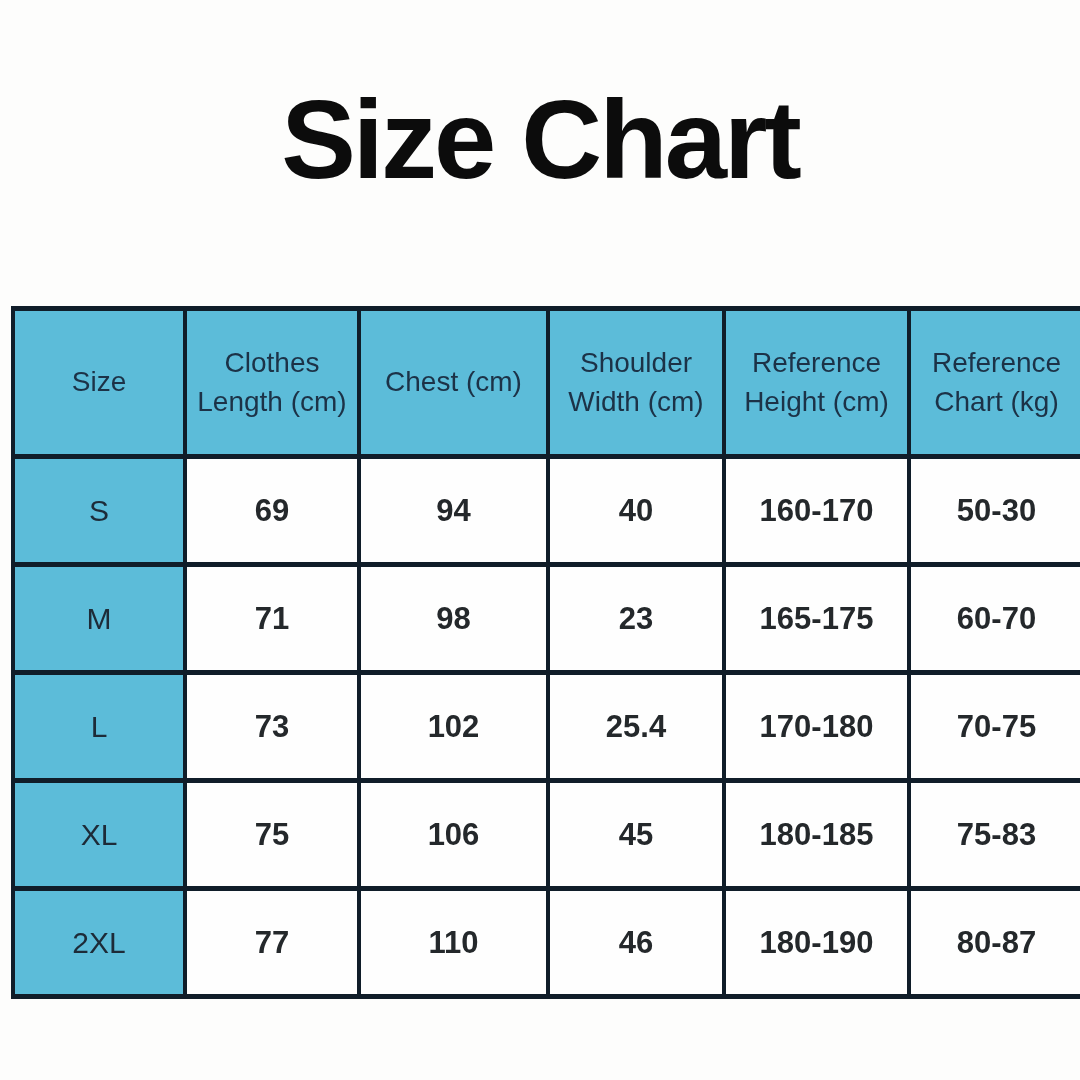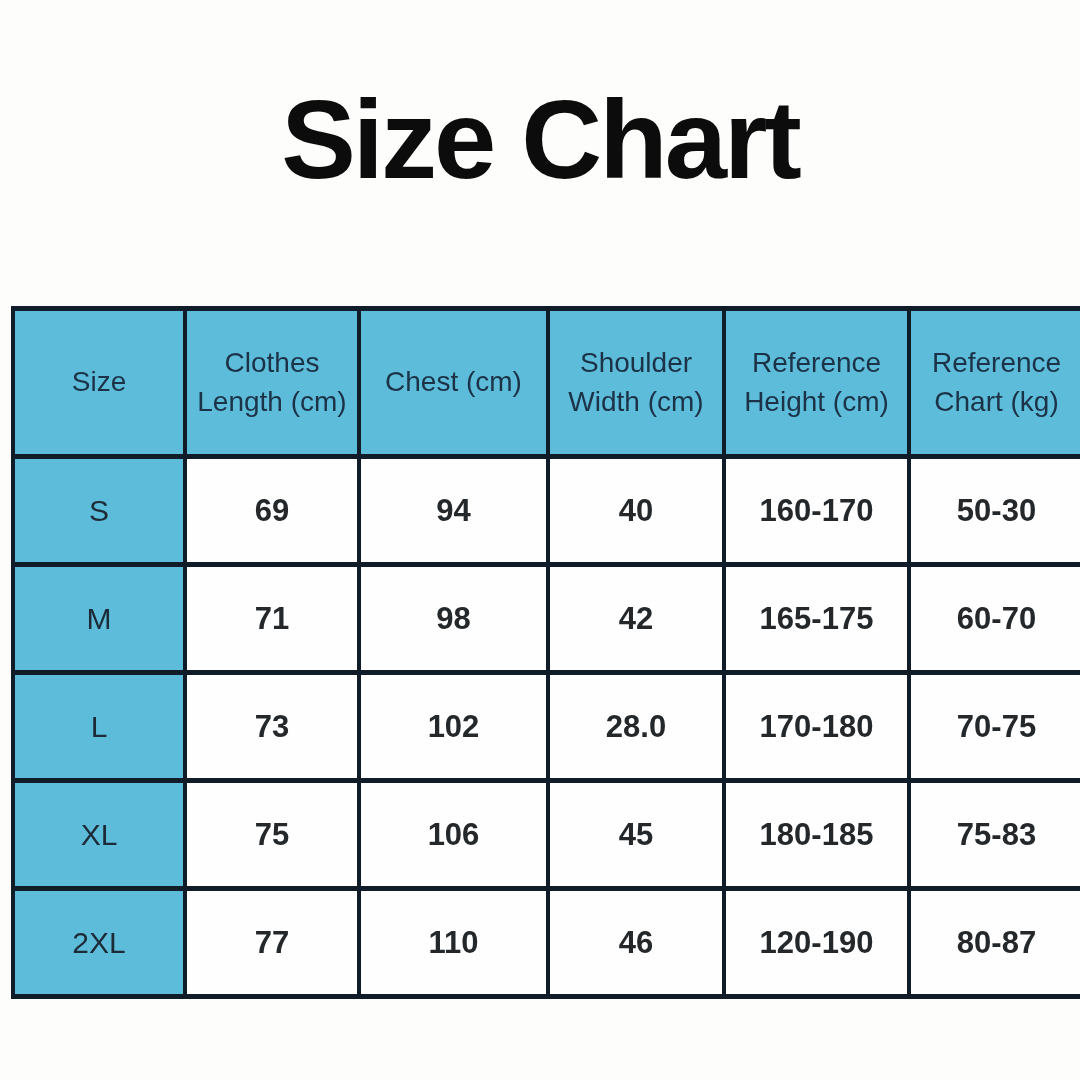--- a/index.html
+++ b/index.html
@@ -101,44 +101,44 @@
         <td>69</td>
         <td>94</td>
         <td>40</td>
         <td>160-170</td>
         <td>50-30</td>
       </tr>
       <tr>
         <th class="rowlabel">M</th>
         <td>71</td>
         <td>98</td>
-        <td>42</td>
+        <td>23</td>
         <td>165-175</td>
         <td>60-70</td>
       </tr>
       <tr>
         <th class="rowlabel">L</th>
         <td>73</td>
         <td>102</td>
-        <td>28.0</td>
+        <td>25.4</td>
         <td>170-180</td>
         <td>70-75</td>
       </tr>
       <tr>
         <th class="rowlabel">XL</th>
         <td>75</td>
         <td>106</td>
         <td>45</td>
         <td>180-185</td>
         <td>75-83</td>
       </tr>
       <tr>
         <th class="rowlabel">2XL</th>
         <td>77</td>
         <td>110</td>
         <td>46</td>
-        <td>120-190</td>
+        <td>180-190</td>
         <td>80-87</td>
       </tr>
     </tbody>
   </table>
 
 </div>
 
 </body></html>

